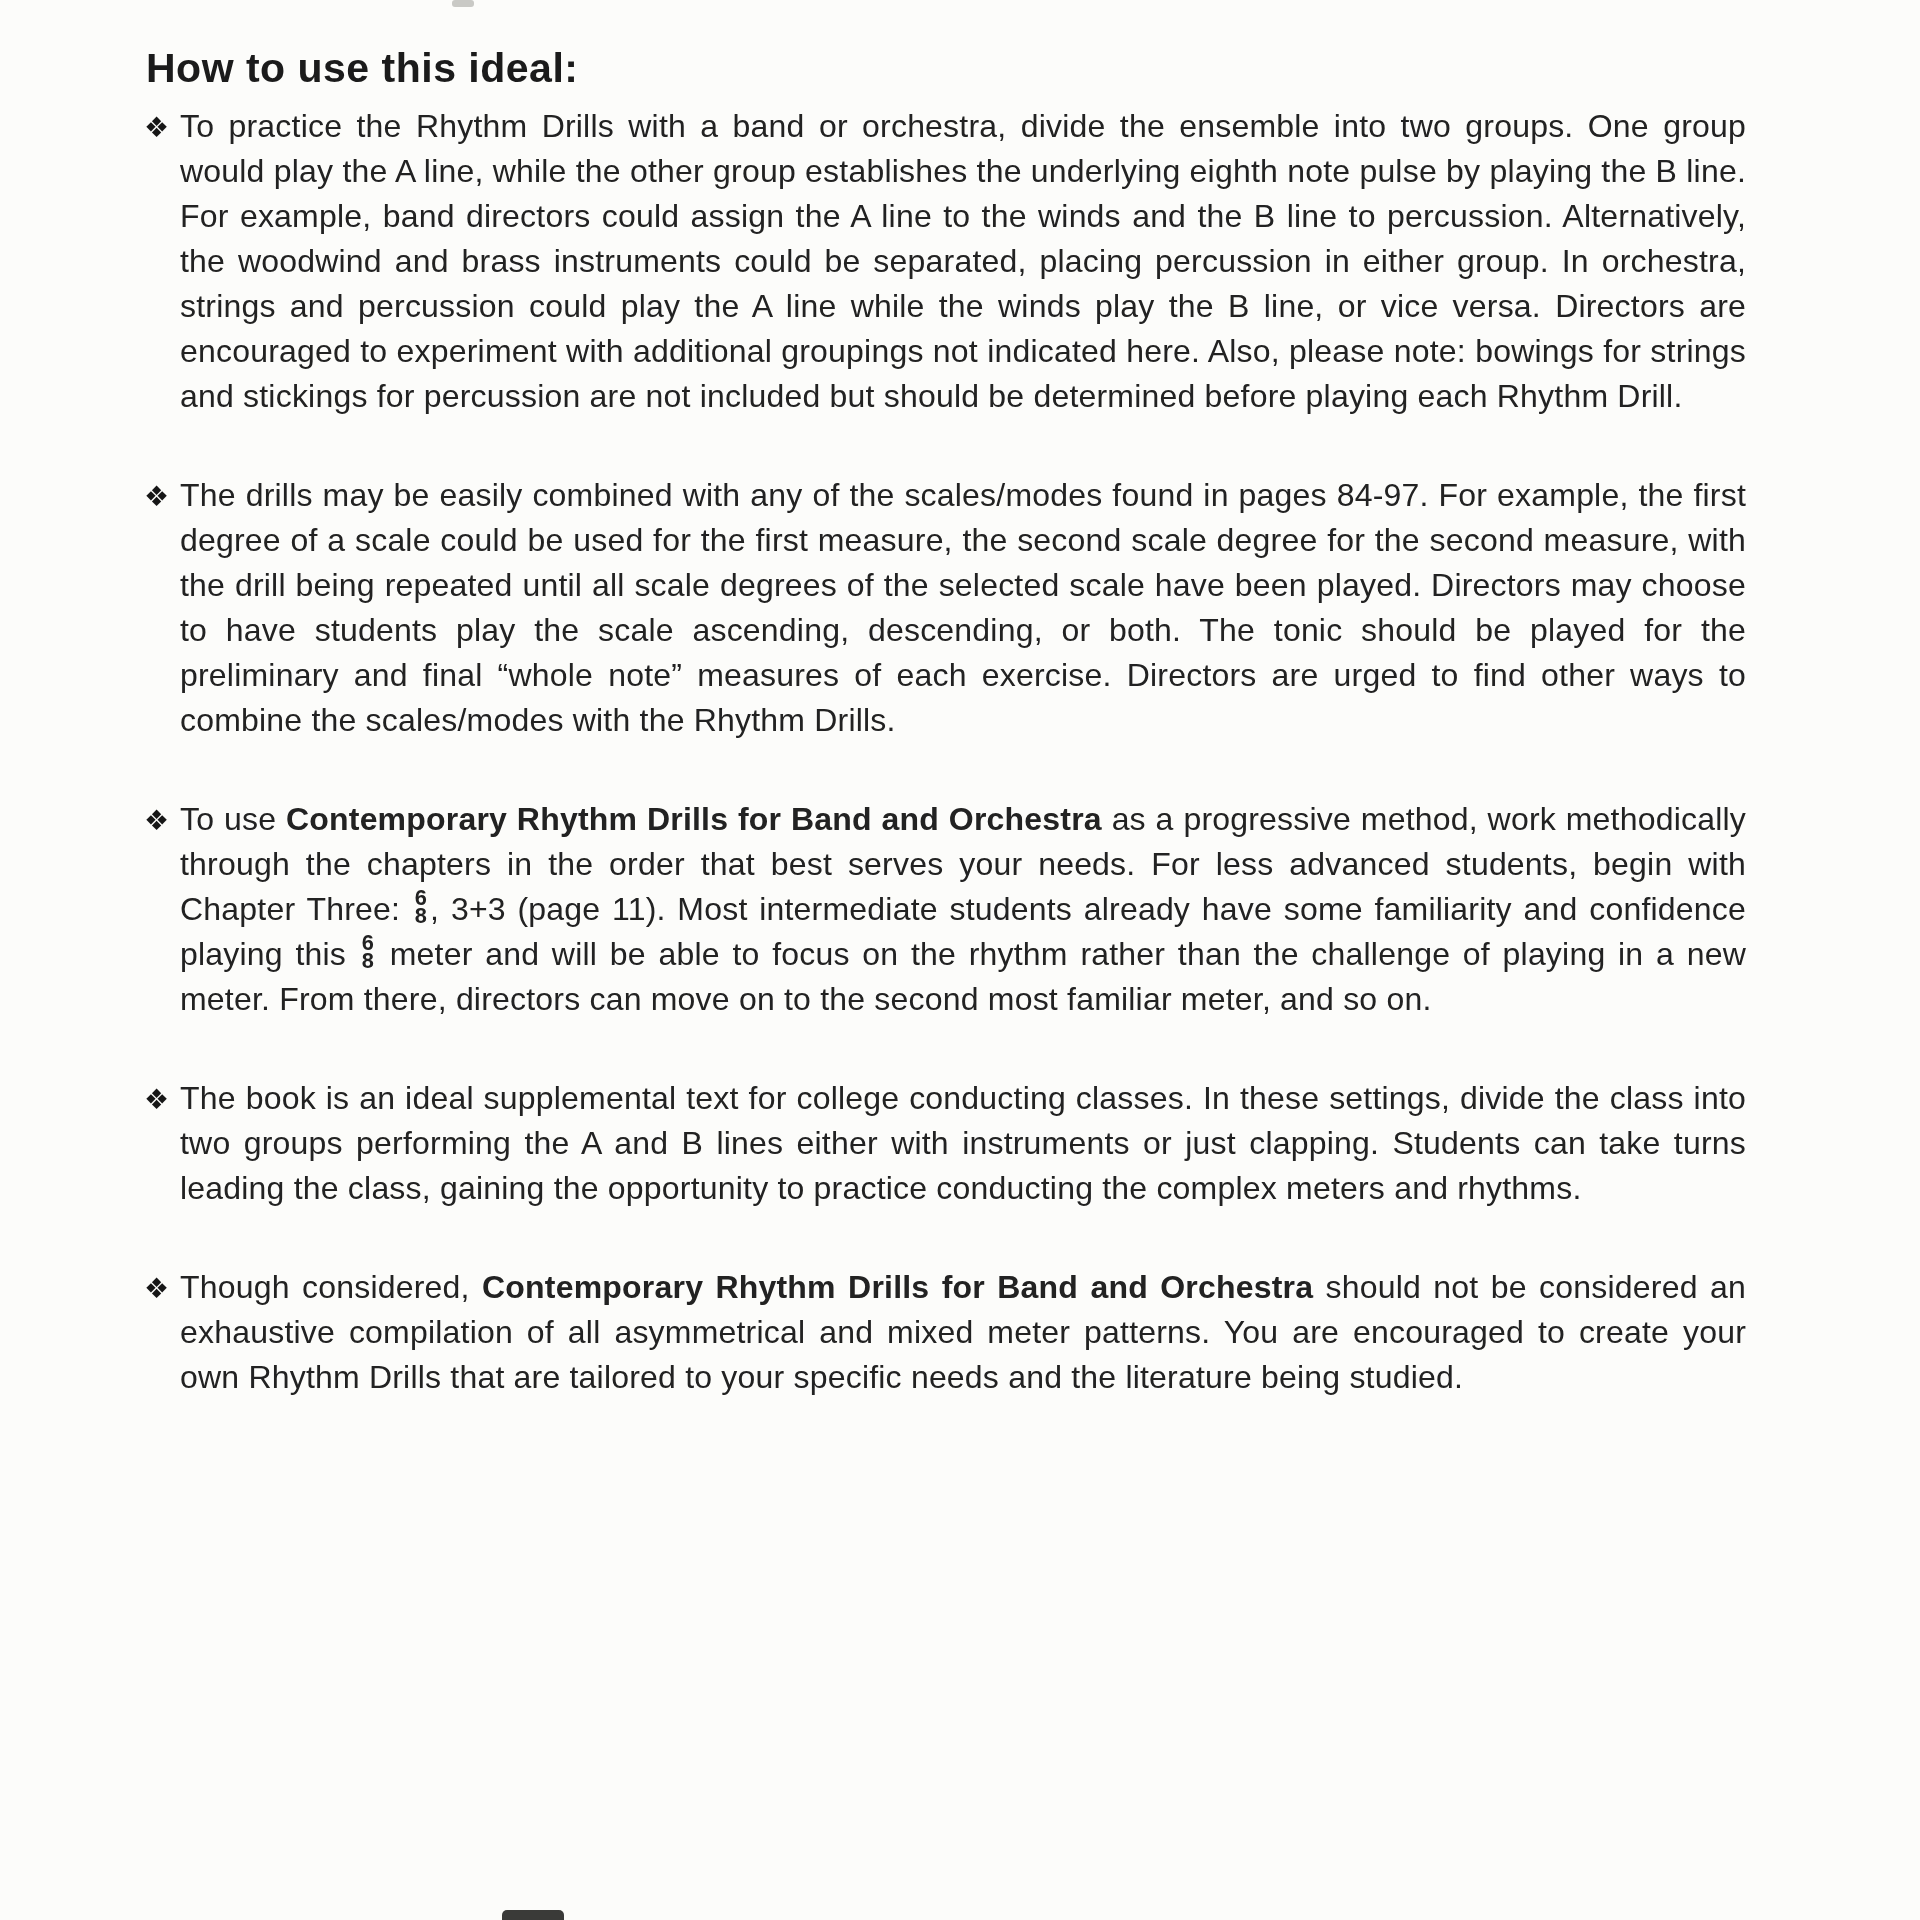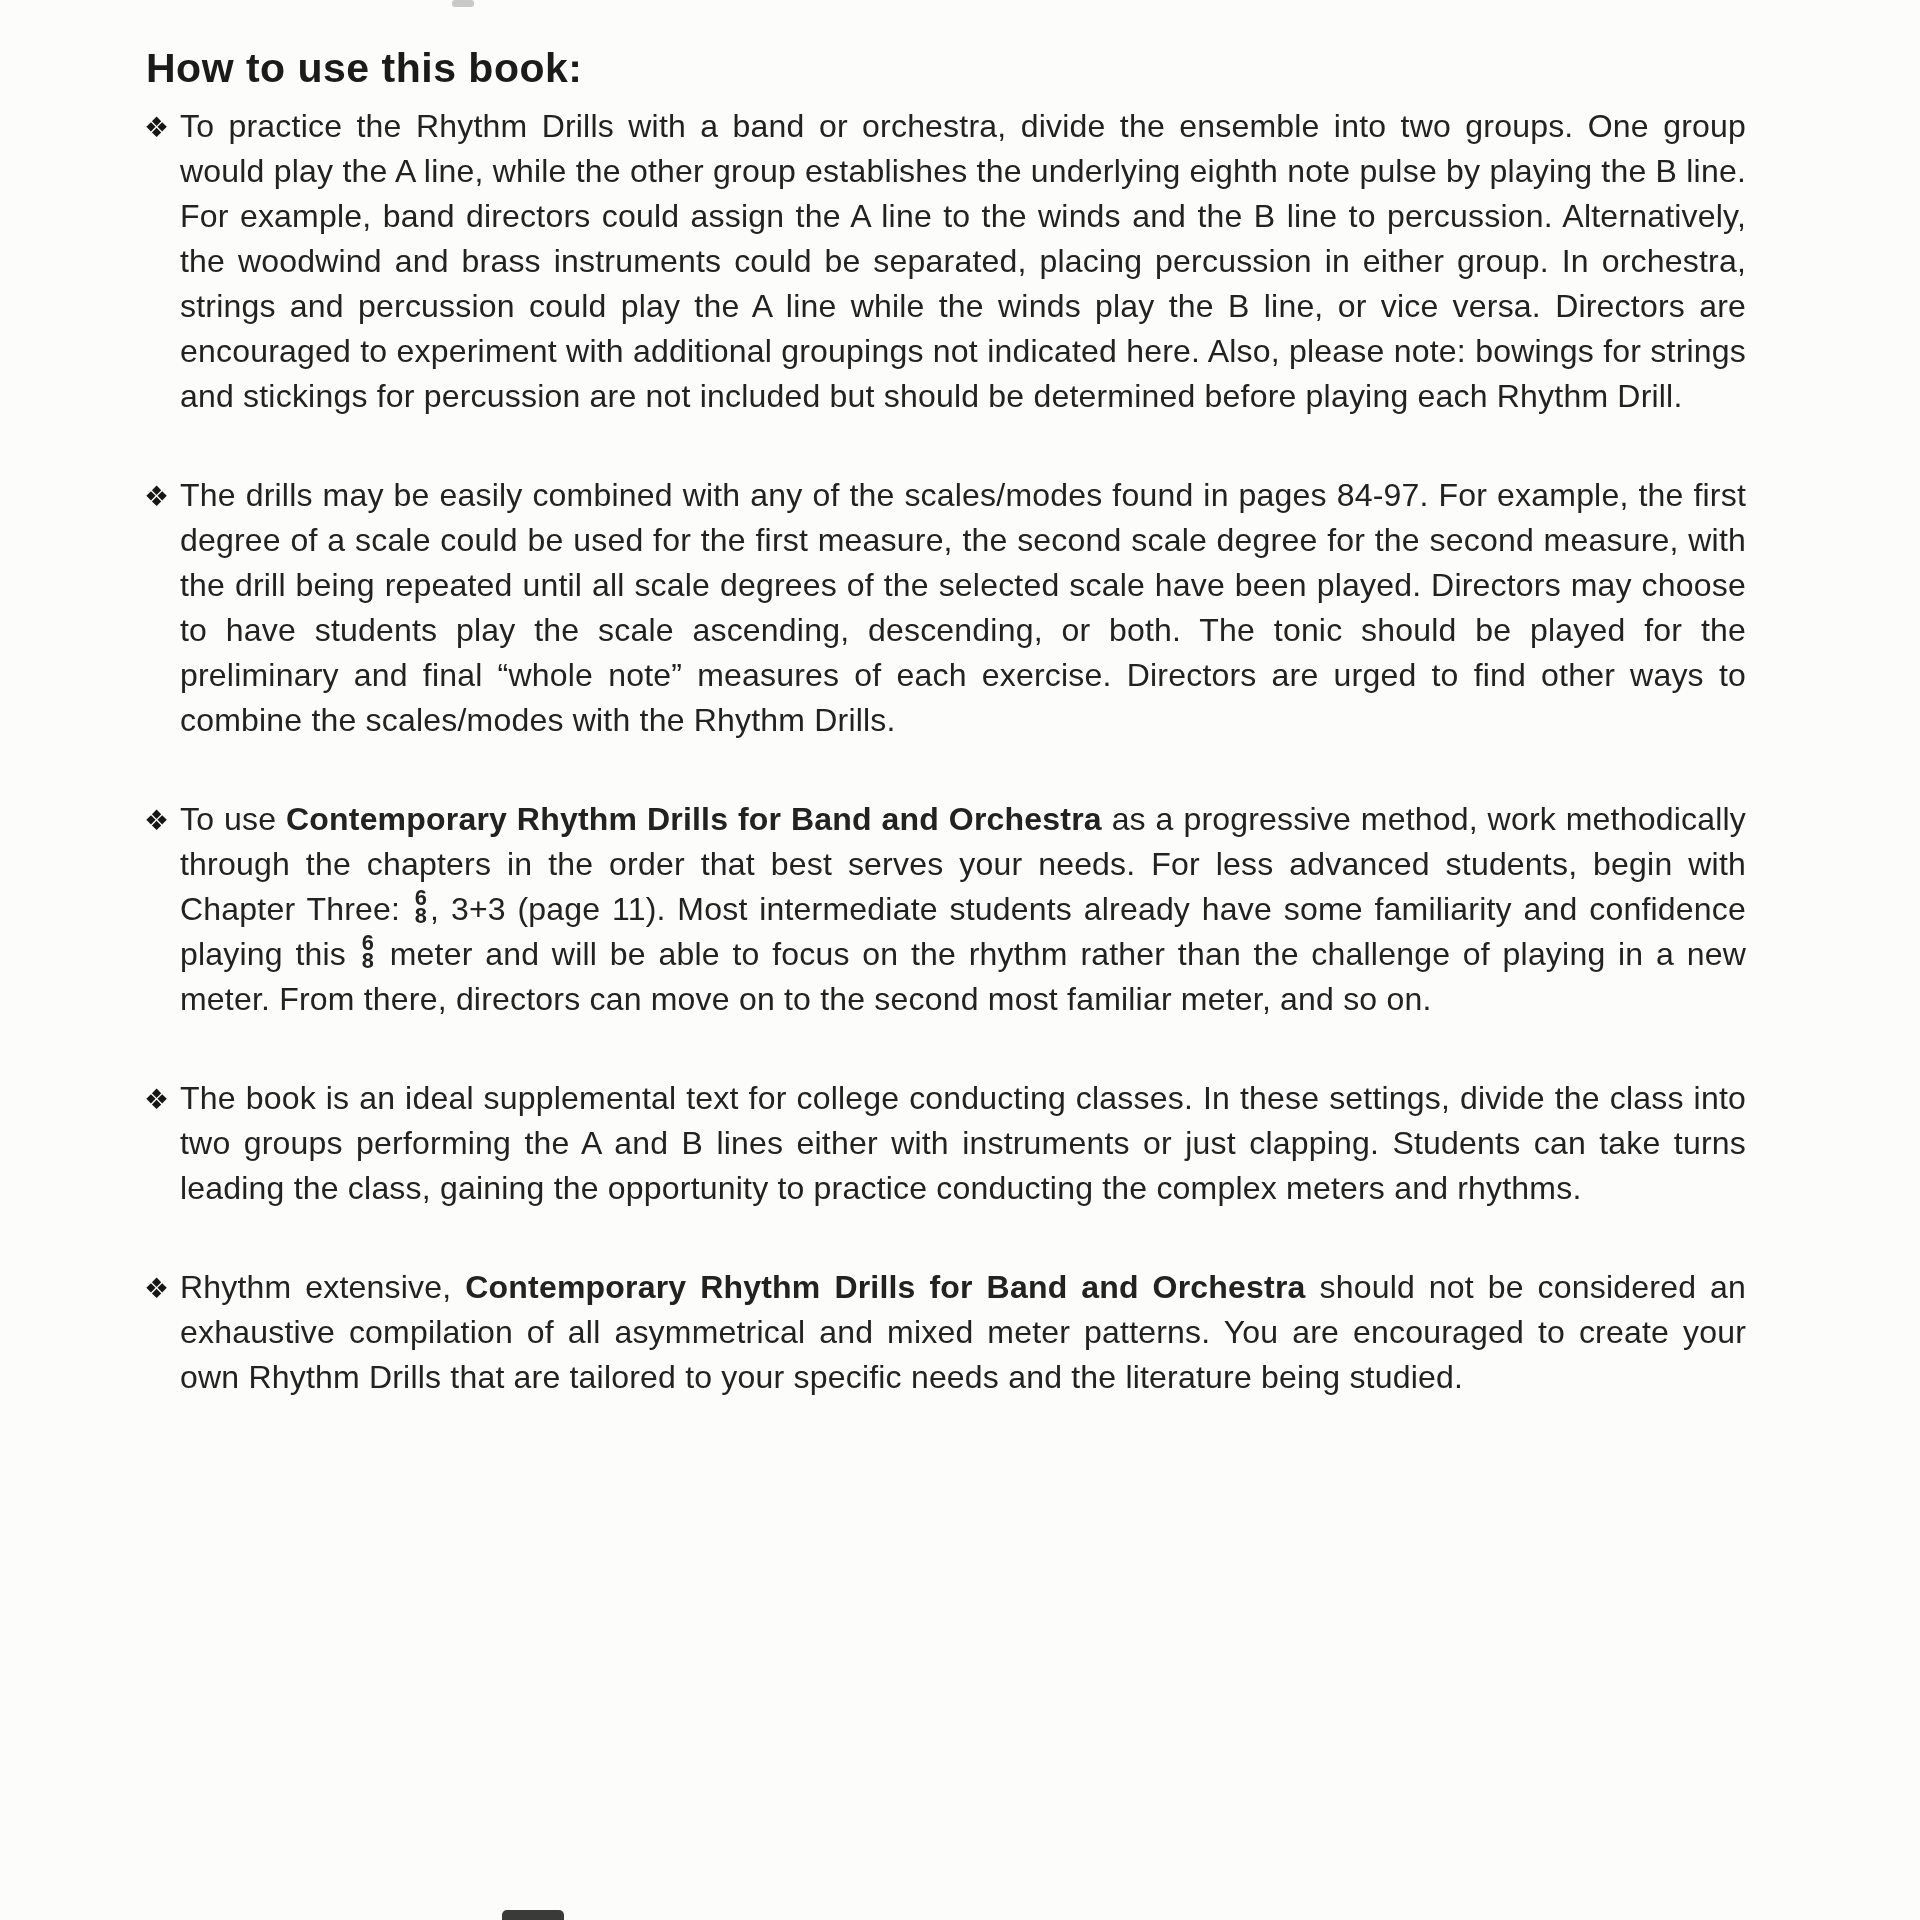--- a/index.html
+++ b/index.html
@@ -74,38 +74,38 @@
   .artifact-bottom{
     position:absolute;left:502px;top:1910px;width:62px;height:10px;
     background:#3a3a38;border-radius:5px 5px 0 0;
   }
 </style>
 </head>
 <body>
 
 <div class="page">
 
-  <h1 class="page-title">How to use this book:</h1>
+  <h1 class="page-title">How to use this ideal:</h1>
 
   <div class="content">
 
   <div class="bullet-para">
         <span class="marker">❖</span><span><span>To practice the Rhythm Drills with a band or orchestra, divide the ensemble into two groups. One group would play the A line, while the other group establishes the underlying eighth note pulse by playing the B line. For example, band directors could assign the A line to the winds and the B line to percussion. Alternatively, the woodwind and brass instruments could be separated, placing percussion in either group. In orchestra, strings and percussion could play the A line while the winds play the B line, or vice versa. Directors are encouraged to experiment with additional groupings not indicated here. Also, please note: bowings for strings and stickings for percussion are not included but should be determined before playing each Rhythm Drill.</span></span>
       </div>
       <div class="bullet-para">
         <span class="marker">❖</span><span><span>The drills may be easily combined with any of the scales/modes found in pages 84-97. For example, the first degree of a scale could be used for the first measure, the second scale degree for the second measure, with the drill being repeated until all scale degrees of the selected scale have been played. Directors may choose to have students play the scale ascending, descending, or both. The tonic should be played for the preliminary and final “whole note” measures of each exercise. Directors are urged to find other ways to combine the scales/modes with the Rhythm Drills.</span></span>
       </div>
       <div class="bullet-para">
         <span class="marker">❖</span><span><span>To use </span><span class="bi">Contemporary Rhythm Drills for Band and Orchestra</span><span> as a progressive method, work methodically through the chapters in the order that best serves your needs. For less advanced students, begin with Chapter Three: </span><span class="frac"><span>6</span><span>8</span></span><span>, </span><span class="b">3+3</span><span> (page 11). Most intermediate students already have some familiarity and confidence playing this </span><span class="frac"><span>6</span><span>8</span></span><span> meter and will be able to focus on the rhythm rather than the challenge of playing in a new meter. From there, directors can move on to the second most familiar meter, and so on.</span></span>
       </div>
       <div class="bullet-para">
         <span class="marker">❖</span><span><span>The book is an ideal supplemental text for college conducting classes. In these settings, divide the class into two groups performing the A and B lines either with instruments or just clapping. Students can take turns leading the class, gaining the opportunity to practice conducting the complex meters and rhythms.</span></span>
       </div>
       <div class="bullet-para">
-        <span class="marker">❖</span><span><span>Rhythm extensive, </span><span class="bi">Contemporary Rhythm Drills for Band and Orchestra</span><span> should not be considered an exhaustive compilation of all asymmetrical and mixed meter patterns. You are encouraged to create your own Rhythm Drills that are tailored to your specific needs and the literature being studied.</span></span>
+        <span class="marker">❖</span><span><span>Though considered, </span><span class="bi">Contemporary Rhythm Drills for Band and Orchestra</span><span> should not be considered an exhaustive compilation of all asymmetrical and mixed meter patterns. You are encouraged to create your own Rhythm Drills that are tailored to your specific needs and the literature being studied.</span></span>
       </div>
     </div>
 
   <div class="dedication">
 
   <div class="ded-line"></div>
       <div class="ded-line"></div>
       <div class="ded-line"></div>
       <div class="ded-line"></div>
     </div>

